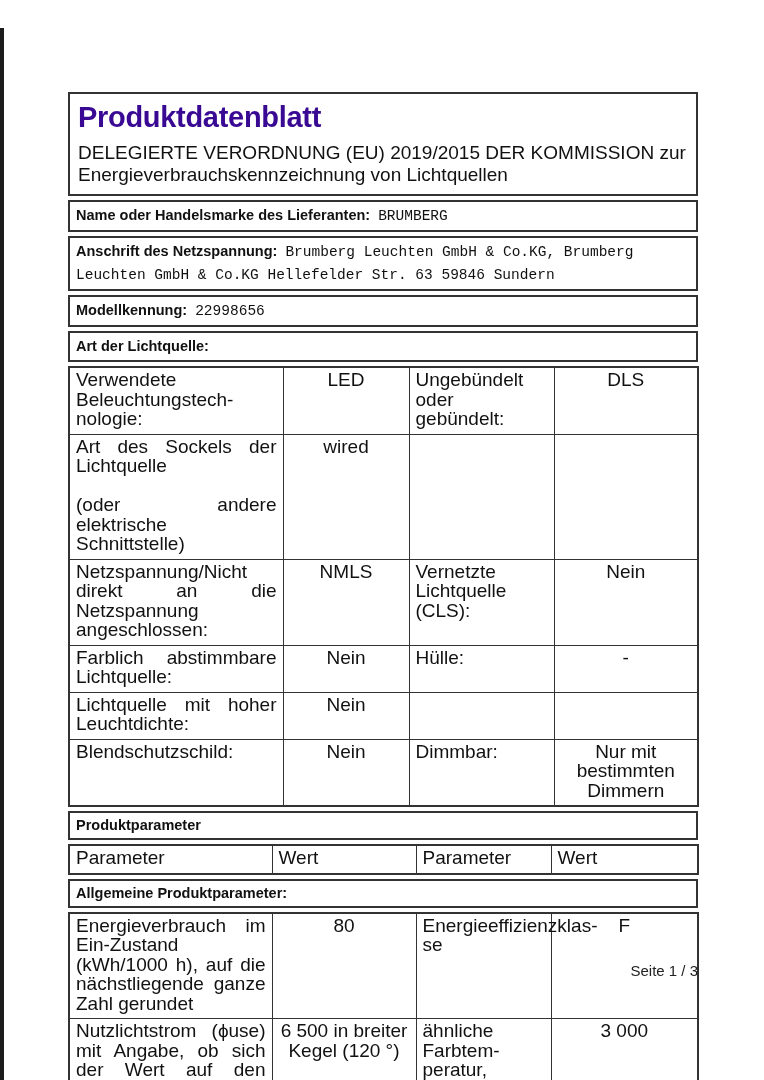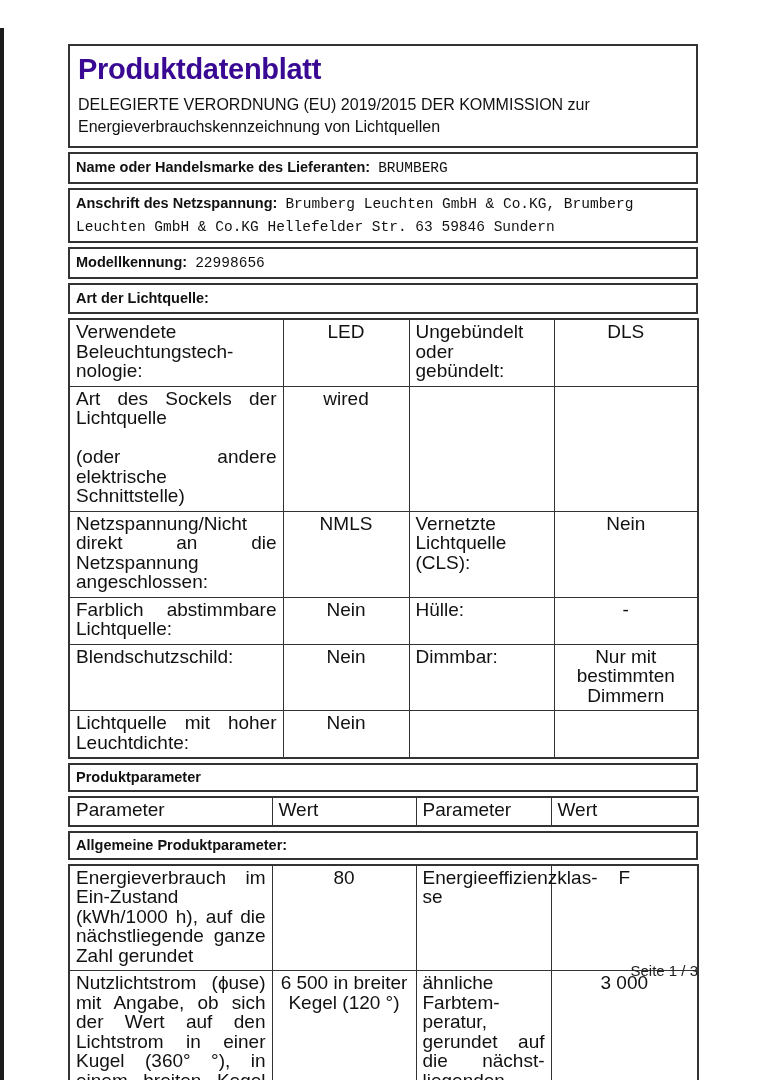--- a/index.html
+++ b/index.html
@@ -17,30 +17,30 @@
   .content {
     position: absolute; left: 68px; top: 44px; width: 630px;
   }
   .box {
     border: 2px solid #333;
     margin-bottom: 4px;
     padding: 2px 6px 3px 6px;
     font-size: 14.5px;
     line-height: 22px;
   }
-  .header-box { min-height: 92px; padding: 6px 8px 8px 8px; }
+  .header-box { min-height: 92px; padding: 6px 8px 8px 8px; margin-top: 48px; }
   .header-box h1 {
     font-size: 29px;
     font-weight: bold;
     color: #390993;
     line-height: 34px;
     margin-bottom: 8px;
     letter-spacing: -0.3px;
   }
-  .subtitle div { font-size: 16px; line-height: 22px; }
+  .subtitle div { font-size: 19px; line-height: 22px; }
   .label-row .b { font-weight: bold; }
   .label-row .v { margin-left: 8px; font-family: Liberation Mono, monospace; }
   .center-head {
     text-align: left; font-weight: bold; padding: 1px 2px 2px 6px;
   }
   table.grid {
     width: 100%;
     border-collapse: collapse;
     table-layout: fixed;
     margin-bottom: 4px;
@@ -124,30 +124,30 @@
         <td class="p">Vernetzte Lichtquel­le (CLS):</td>
         <td class="c">Nein</td>
       </tr>
       <tr>
         <td class="p">Farblich abstimmbare Licht­quelle:</td>
         <td class="c">Nein</td>
         <td class="p">Hülle:</td>
         <td class="c">-</td>
       </tr>
       <tr>
+        <td class="p">Lichtquelle mit hoher Leucht­dichte:</td>
+        <td class="c">Nein</td>
+        <td class="p"></td>
+        <td class="c"></td>
+      </tr>
+      <tr>
         <td class="p">Blendschutzschild:</td>
         <td class="c">Nein</td>
         <td class="p">Dimmbar:</td>
         <td class="c">Nur mit bestimm­ten Dimmern</td>
-      </tr>
-      <tr>
-        <td class="p">Lichtquelle mit hoher Leucht­dichte:</td>
-        <td class="c">Nein</td>
-        <td class="p"></td>
-        <td class="c"></td>
       </tr>
     </tbody>
   </table>
 
   <div class="box center-head">Produktparameter</div>
 
   <table class="grid t2">
     <colgroup>
         <col class="c1">
         <col class="c2">

